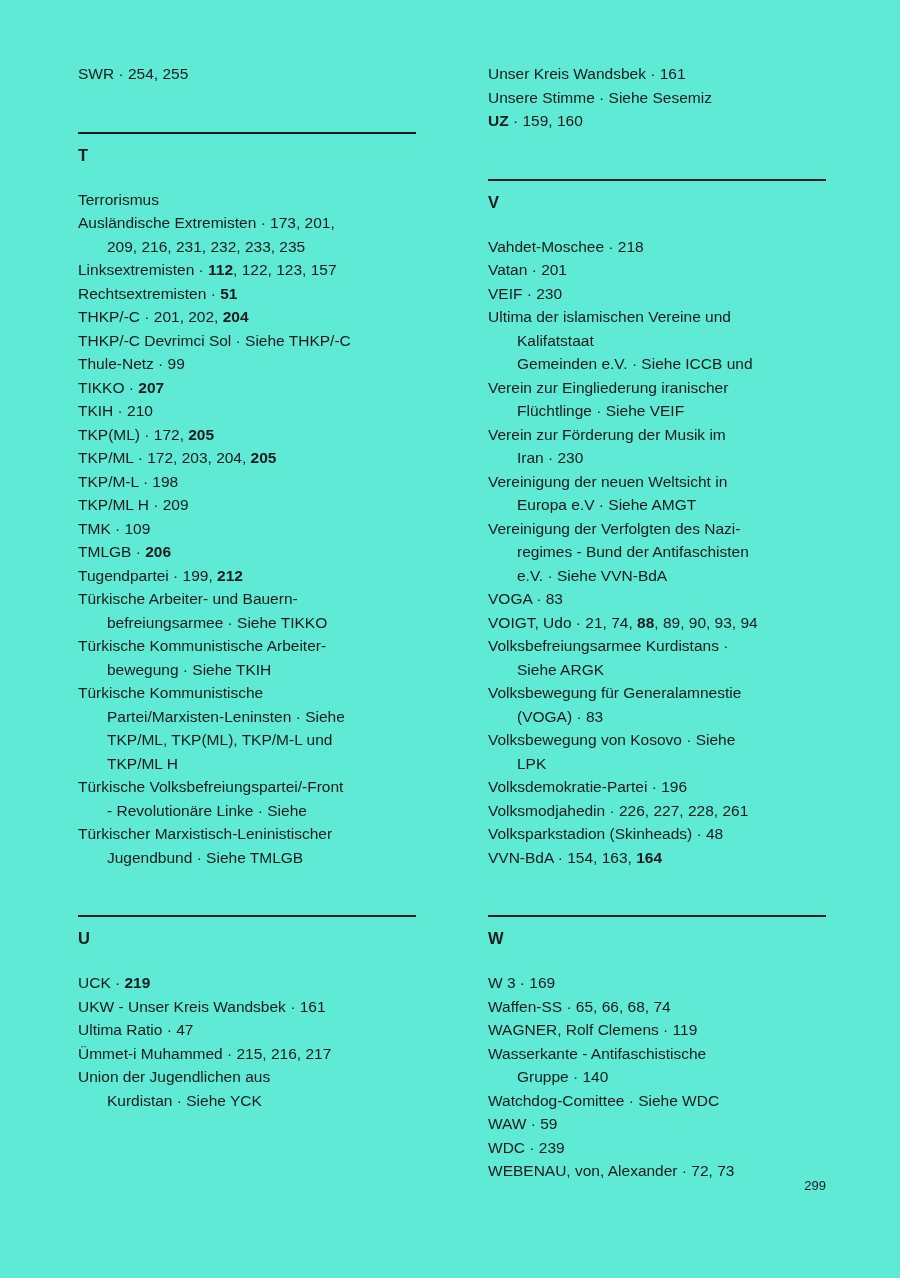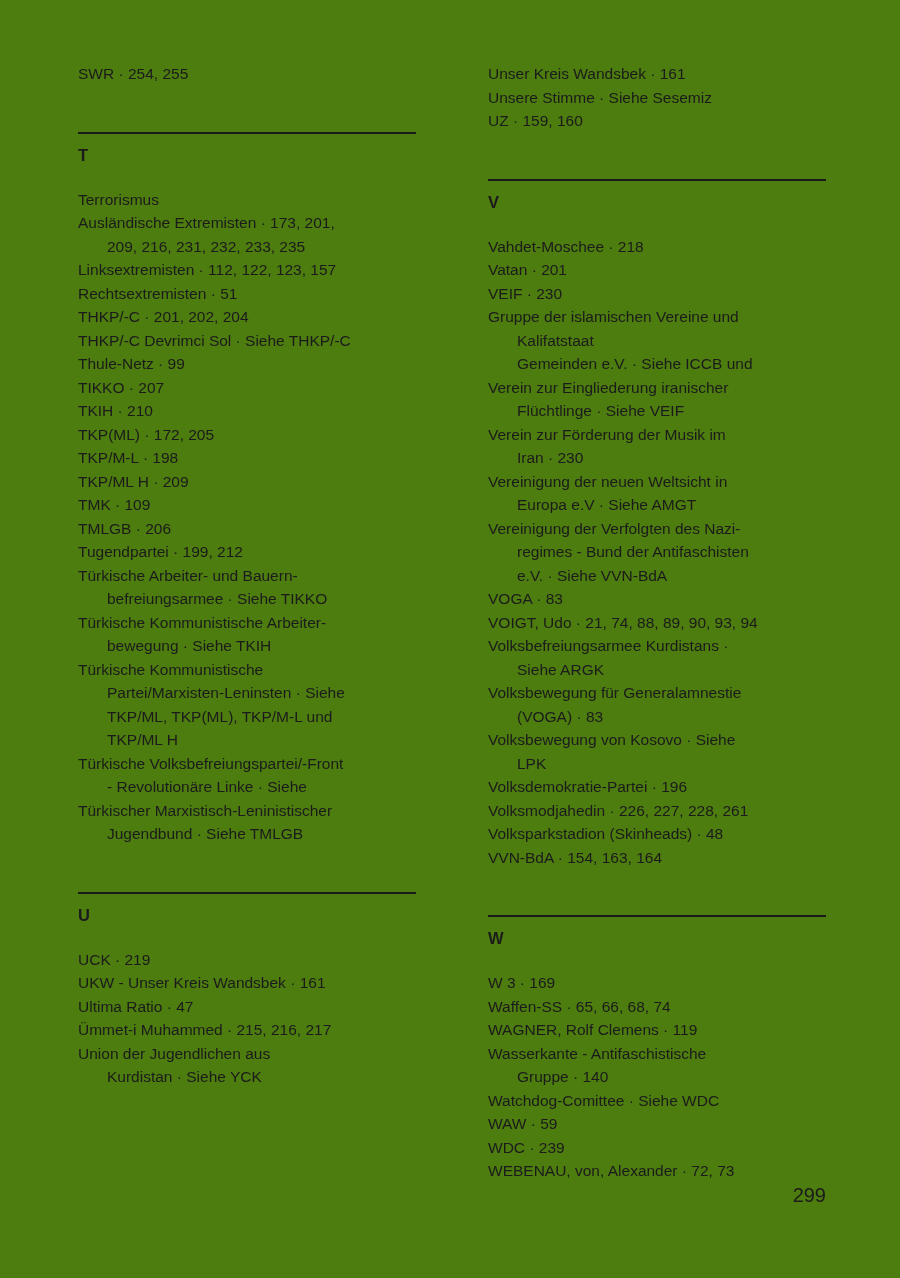--- a/index.html
+++ b/index.html
@@ -4,60 +4,59 @@
 <style>
   html, body {
     margin: 0;
     padding: 0;
     background: #ffffff;
   }
   .page {
     position: relative;
     width: 900px;
     height: 1278px;
-    background: #4d7c0f;
+    background: #5eead4;
     font-family: "Liberation Sans", "DejaVu Sans", sans-serif;
     color: #1b1b1b;
     overflow: hidden;
   }
   .col {
     position: absolute;
     top: 62px;
     width: 338px;
     font-size: 15.5px;
   }
   .col-left  { left: 78px; }
   .col-right { left: 488px; }
 
   .entry { margin: 0; }
   .line {
     line-height: 23.5px;
     white-space: nowrap;
   }
   .line.cont { padding-left: 29px; }
-  .b { font-weight: normal; }
+  .b { font-weight: bold; }
 
   .rule {
     height: 0;
     border-top: 2px solid #1b1b1b;
     margin: 46px 0 9px 0;
   }
   .head {
     font-weight: bold;
     font-size: 16.5px;
     line-height: 24px;
     margin: 0 0 21px 0;
   }
   .pagenum {
     position: absolute;
     top: 1175px;
     right: 74px;
-    font-size: 20px;
+    font-size: 13px;
     line-height: 22px;
-    margin-top: 9px;
   }
 </style>
 </head>
 <body>
 
 <div class="page">
   <div class="col col-left">
       <div class="entry">
         <div class="line"><span>SWR · 254, 255</span></div>
       </div>
@@ -86,20 +85,23 @@
         <div class="line"><span>Thule-Netz · 99</span></div>
       </div>
       <div class="entry">
         <div class="line"><span>TIKKO · </span><span class="b">207</span></div>
       </div>
       <div class="entry">
         <div class="line"><span>TKIH · 210</span></div>
       </div>
       <div class="entry">
         <div class="line"><span>TKP(ML) · 172, </span><span class="b">205</span></div>
+      </div>
+      <div class="entry">
+        <div class="line"><span>TKP/ML · 172, 203, 204, </span><span class="b">205</span></div>
       </div>
       <div class="entry">
         <div class="line"><span>TKP/M-L · 198</span></div>
       </div>
       <div class="entry">
         <div class="line"><span>TKP/ML H · 209</span></div>
       </div>
       <div class="entry">
         <div class="line"><span>TMK · 109</span></div>
       </div>
@@ -165,21 +167,21 @@
       <div class="entry">
         <div class="line"><span>Vahdet-Moschee · 218</span></div>
       </div>
       <div class="entry">
         <div class="line"><span>Vatan · 201</span></div>
       </div>
       <div class="entry">
         <div class="line"><span>VEIF · 230</span></div>
       </div>
       <div class="entry">
-        <div class="line"><span>Gruppe der islamischen Vereine und</span></div>
+        <div class="line"><span>Ultima der islamischen Vereine und</span></div>
         <div class="line cont"><span>Kalifatstaat</span></div>
         <div class="line cont"><span>Gemeinden e.V. · Siehe ICCB und</span></div>
       </div>
       <div class="entry">
         <div class="line"><span>Verein zur Eingliederung iranischer</span></div>
         <div class="line cont"><span>Flüchtlinge · Siehe VEIF</span></div>
       </div>
       <div class="entry">
         <div class="line"><span>Verein zur Förderung der Musik im</span></div>
         <div class="line cont"><span>Iran · 230</span></div>

